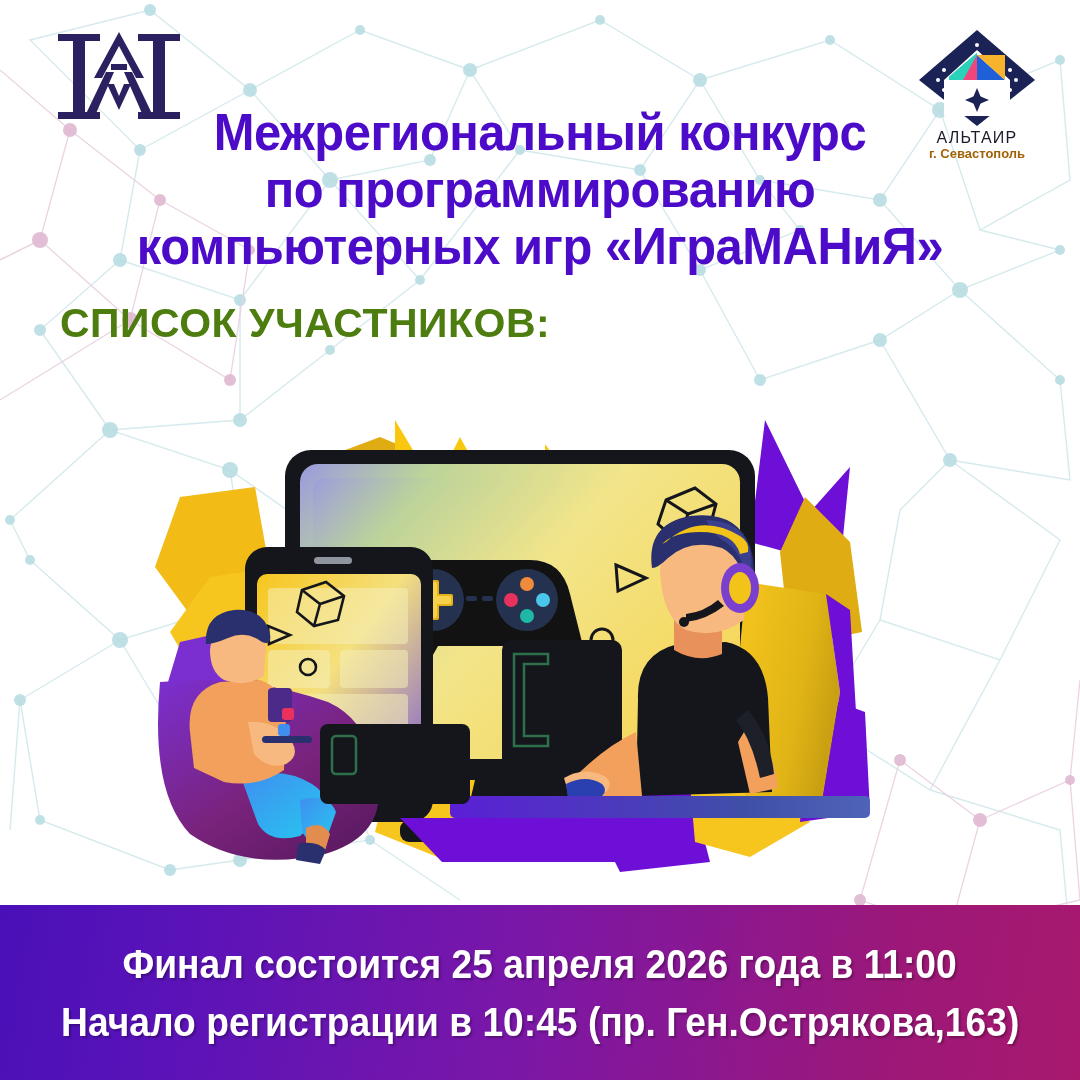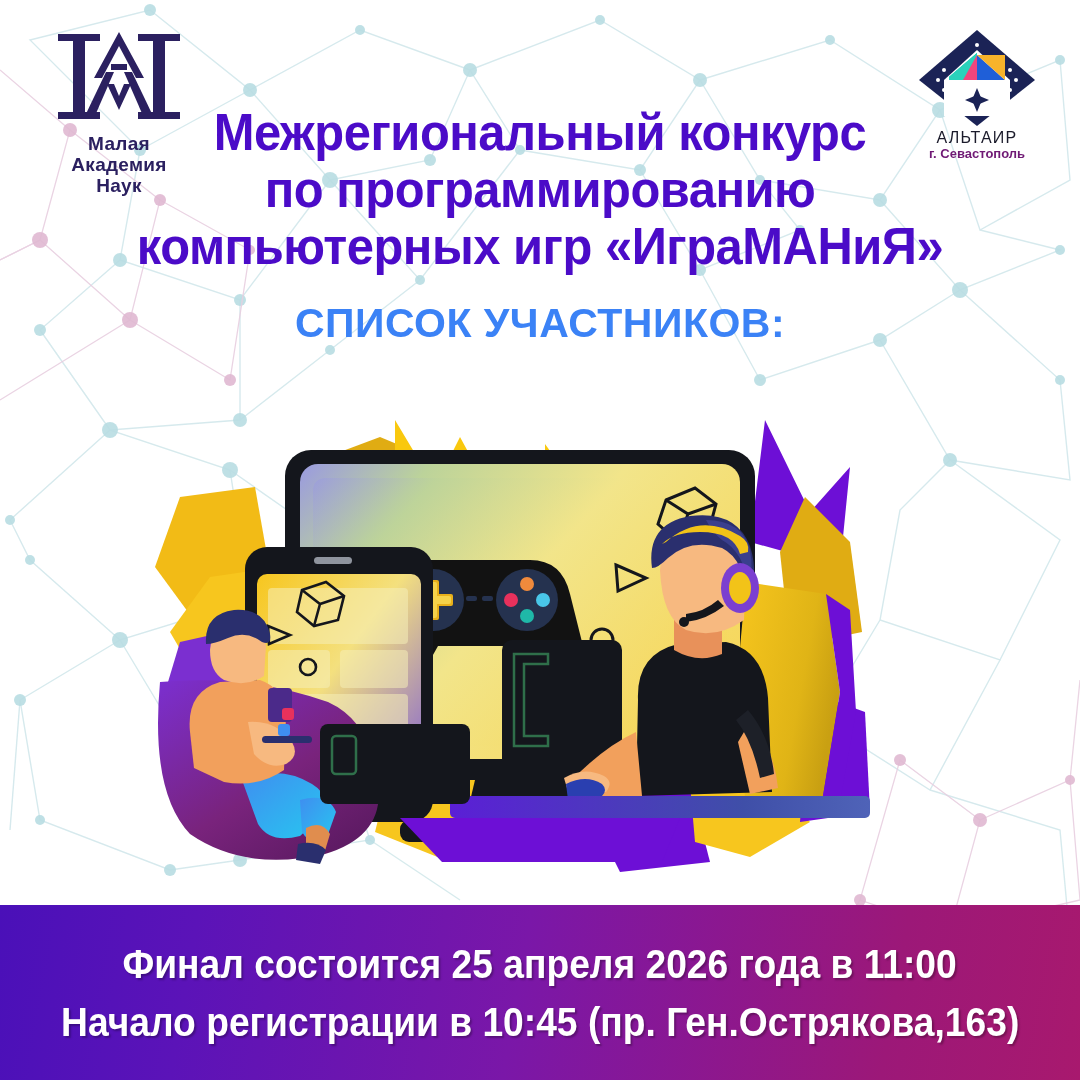--- a/index.html
+++ b/index.html
@@ -19,34 +19,34 @@
   .logo-man .mark{width:150px;height:105px;display:block;}
   .logo-man .cap{
     font-size:19px;line-height:21px;color:#2b2060;font-weight:700;
     letter-spacing:.3px;margin-top:2px;
   }
   .logo-alt{position:absolute;right:28px;top:28px;width:150px;height:150px;text-align:center;}
   .logo-alt .mark{width:122px;height:100px;display:block;margin:0 auto;}
   .logo-alt .name{
     font-size:16px;font-weight:400;color:#1b1b2b;letter-spacing:1.2px;margin-top:1px;
   }
-  .logo-alt .city{font-size:13px;font-weight:700;color:#701a75;margin-top:-1px;}
+  .logo-alt .city{font-size:13px;font-weight:700;color:#a16207;margin-top:-1px;}
 
   
   .title{
     position:absolute;left:60px;top:104px;width:960px;
     text-align:center;color:#4B0BC8;
     font-weight:700;font-size:52px;line-height:57px;
     letter-spacing:-.5px;
     transform:scaleX(.94);transform-origin:50% 0;
   }
   .title span{display:block;white-space:nowrap;}
   .subtitle{
     position:absolute;left:60px;top:300px;width:960px;
-    text-align:center;color:#3b82f6;
+    text-align:left;color:#4d7c0f;
     font-weight:700;font-size:41px;line-height:46px;letter-spacing:.5px;
   }
 
   
   .illus{position:absolute;left:150px;top:392px;width:800px;height:510px;}
   .illus svg{display:block;width:800px;height:510px;}
 
   
   .banner{
     position:absolute;left:0;top:905px;width:1080px;height:175px;
@@ -180,25 +180,20 @@
         <rect x="94" y="86" width="42" height="7"></rect>
 
         <path d="M75 6 L100 52 L92 52 L75 20 L58 52 L50 52 Z"></path>
         <path d="M67 38 L83 38 L83 44 L67 44 Z"></path>
 
         <path d="M40 92 L62 46 L70 46 L50 92 Z"></path>
         <path d="M110 92 L88 46 L80 46 L100 92 Z"></path>
         <path d="M63 58 L75 84 L87 58 L80 58 L75 70 L70 58 Z"></path>
       </g>
     </svg>
-    <div class="cap">
-      <div>Малая</div>
-      <div>Академия</div>
-      <div>Наук</div>
-    </div>
   </div>
 
   <div class="logo-alt">
     <svg class="mark" viewBox="0 0 122 100" xmlns="http://www.w3.org/2000/svg">
 
       <path d="M61 2 L119 52 L61 98 L3 52 Z" fill="#1b2356"></path>
 
       <path d="M28 52 L61 22 L94 52 L94 58 L28 58 Z" fill="#ffffff"></path>
       <path d="M28 58 L94 58 L94 88 L28 88 Z" fill="#ffffff"></path>
 

